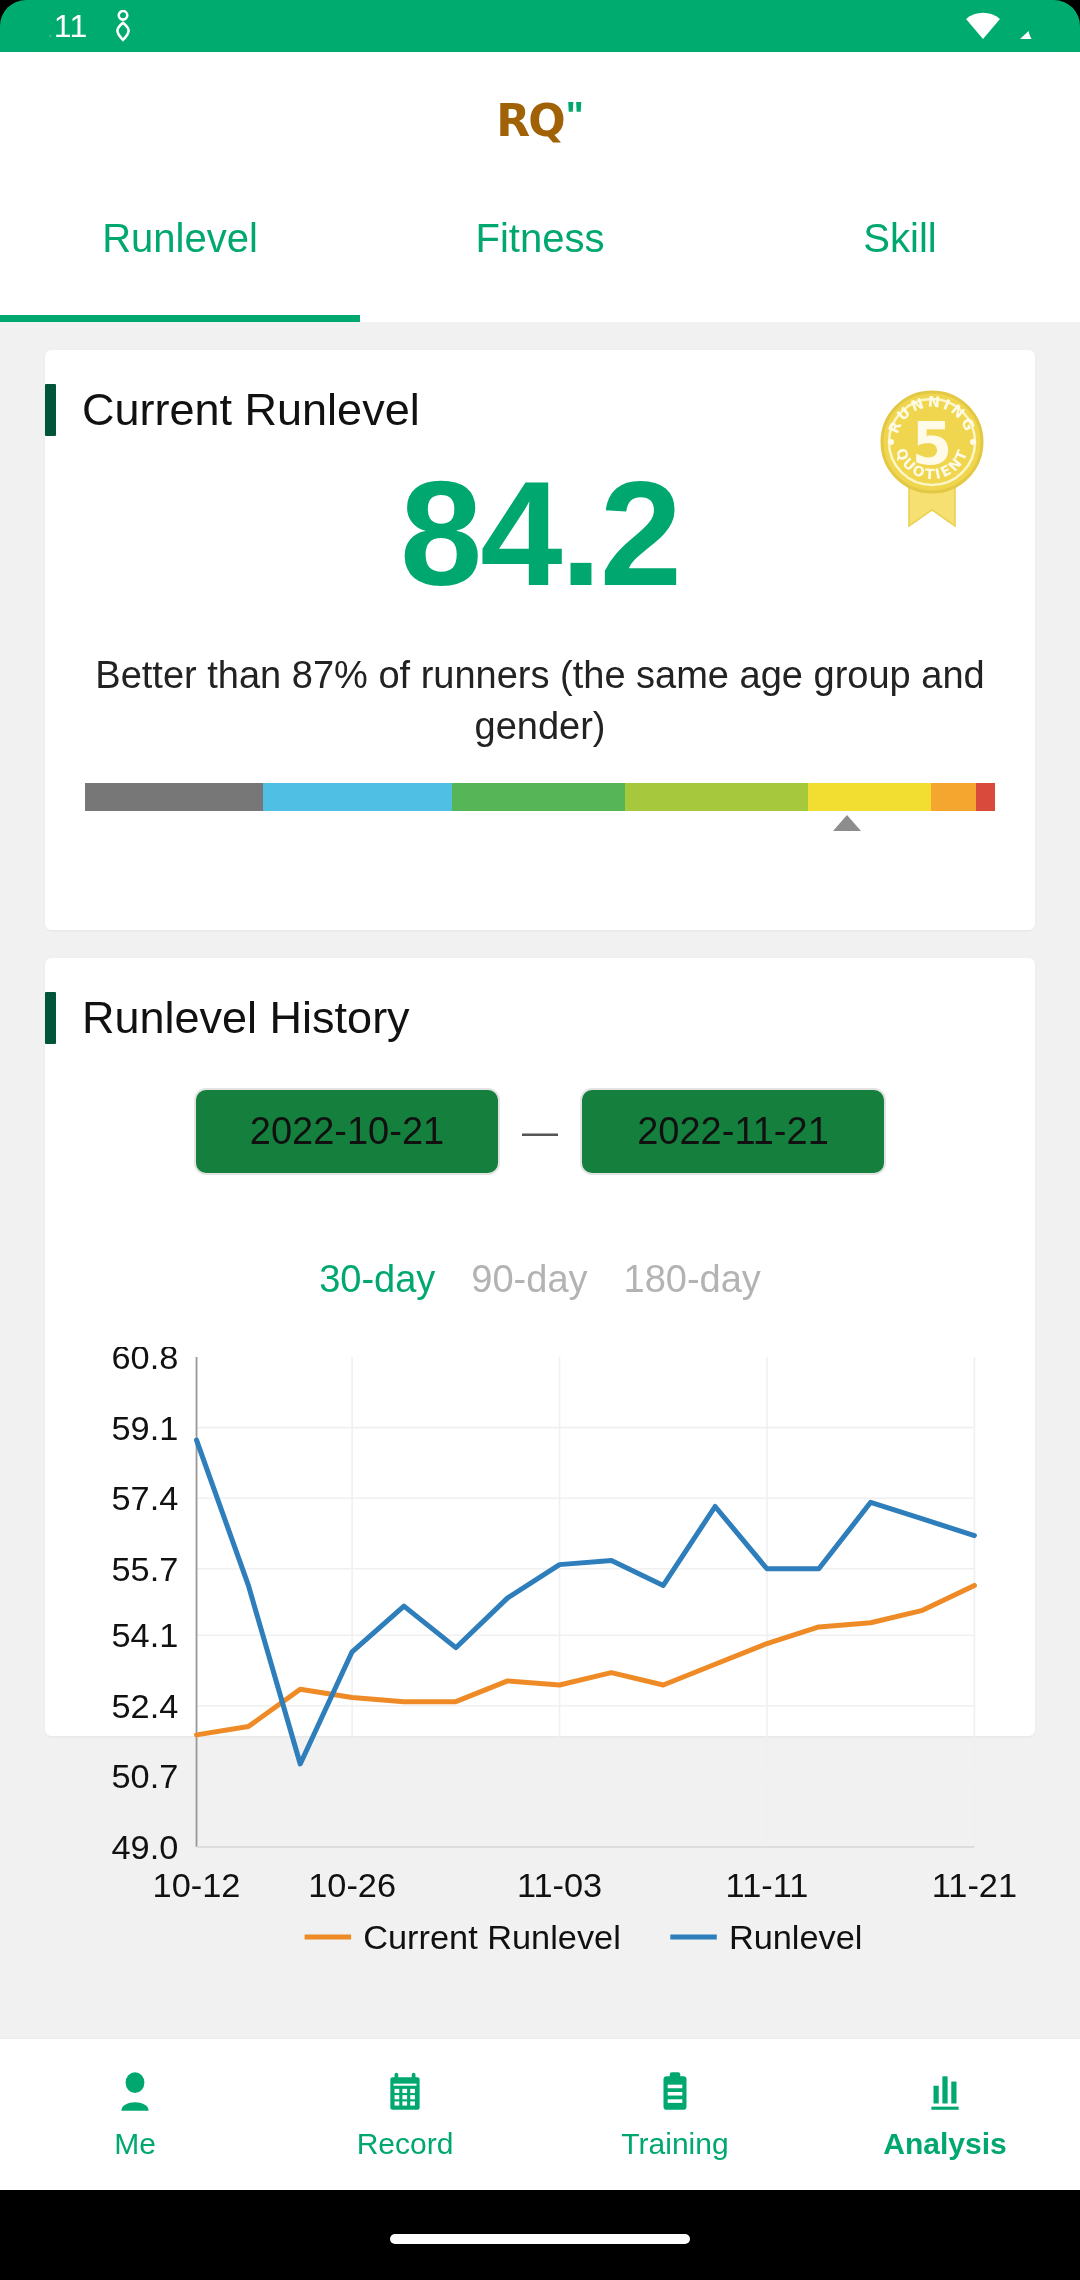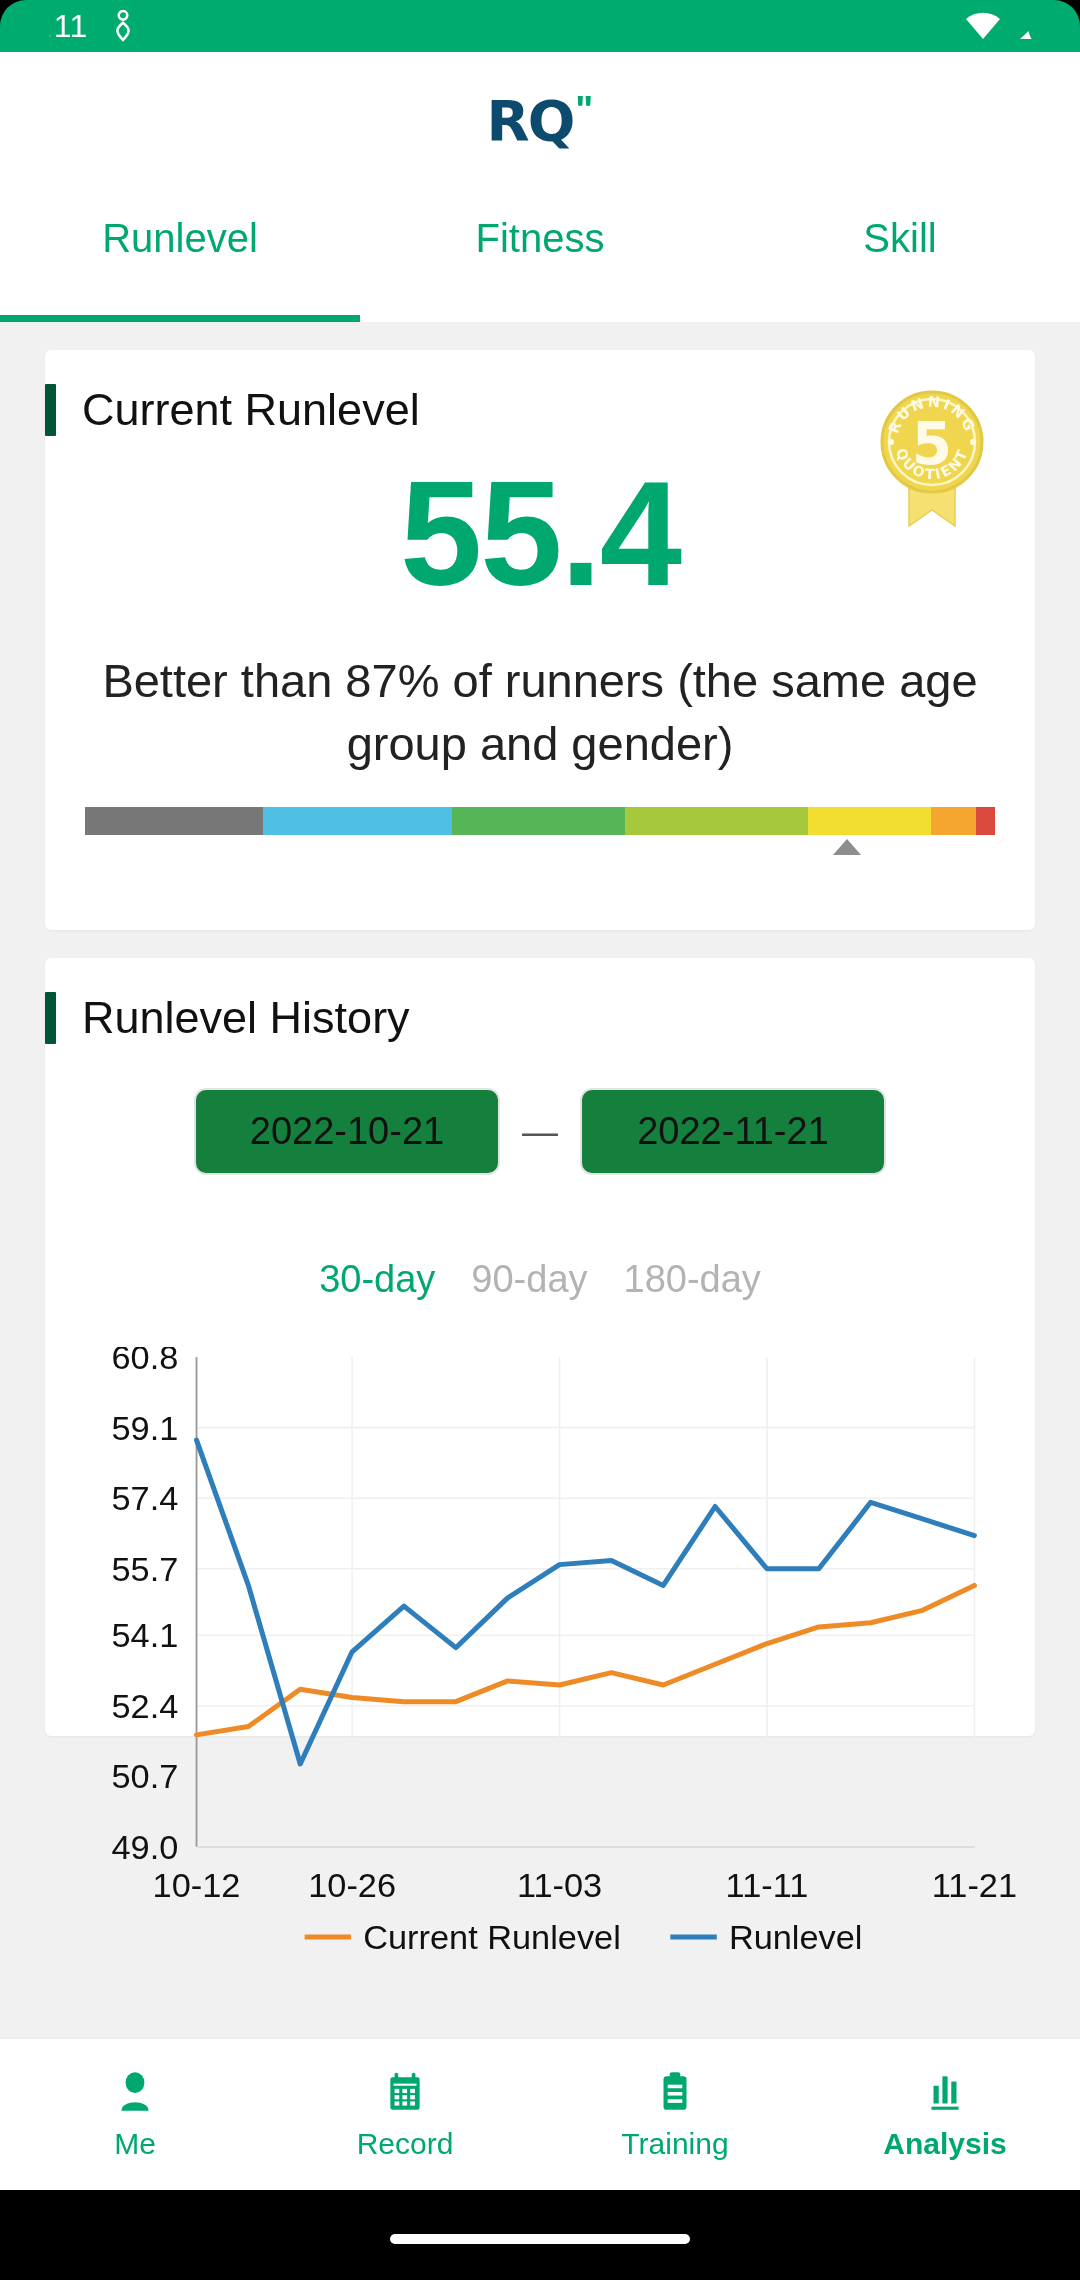--- a/index.html
+++ b/index.html
@@ -34,21 +34,21 @@
   .corner-r::after{ right:0; }
 
   
   .appbar{
     position:absolute; top:52px; left:0; width:1080px; height:138px;
     background:#fff; display:flex; align-items:center; justify-content:center;
   }
   .logo{ display:flex; align-items:flex-start; }
   .logo-text{
     font-family:"DejaVu Sans", sans-serif;
-    font-size:56px; font-weight:bold; color:#0c4a6e;
+    font-size:44px; font-weight:bold; color:#a16207;
     letter-spacing:-2px; line-height:1;
   }
   .logo-quote{
     font-size:38px; font-weight:bold; color:#00a870;
     line-height:1; margin-left:2px; margin-top:-2px;
   }
 
   
   .tabs{
     position:absolute; top:190px; left:0; width:1080px; height:132px;
@@ -92,21 +92,21 @@
   
   #card-runlevel{ height:580px; }
   .badge{
     position:absolute; right:42px; top:38px; width:122px; height:142px;
   }
   .bigscore{
     text-align:center; font-size:148px; font-weight:bold;
     color:#00a870; line-height:1; margin-top:24px; letter-spacing:-2px;
   }
   .subtext{
-    text-align:center; font-size:47px; color:#222; line-height:1.33;
+    text-align:center; font-size:38px; color:#222; line-height:1.33;
     padding:42px 36px 0 36px;
   }
   .bar-wrap{ position:relative; margin:32px 40px 0 40px; }
   .colorbar{ display:flex; height:28px; width:100%; overflow:hidden; }
   .colorbar span{ display:block; height:100%; }
   .marker{
     position:absolute; top:32px;
     width:0; height:0;
     border-left:14px solid transparent;
     border-right:14px solid transparent;
@@ -228,21 +228,21 @@
         <textPath href="#arcTop" startOffset="50%" text-anchor="middle">RUNNING</textPath>
       </text>
       <text font-family="DejaVu Sans, sans-serif" font-size="14" font-weight="bold" fill="#fffbe8" letter-spacing="2.2">
         <textPath href="#arcBot" startOffset="50%" text-anchor="middle">QUOTIENT</textPath>
       </text>
       <circle cx="20" cy="54" r="3" fill="#fffbe8"></circle>
       <circle cx="102" cy="54" r="3" fill="#fffbe8"></circle>
       <text x="61" y="76" font-family="DejaVu Sans, sans-serif" font-size="58" font-weight="bold" fill="#fffbe8" text-anchor="middle">5</text>
     </svg>
 
-    <div class="bigscore">55.4</div>
+    <div class="bigscore">84.2</div>
     <div class="subtext">Better than 87% of runners (the same age group and gender)</div>
 
     <div class="bar-wrap">
       <div class="colorbar" id="colorbar">
           <span style="background: rgb(119, 119, 119); width: 19.6%;"></span>
           <span style="background: rgb(79, 191, 227); width: 20.7%;"></span>
           <span style="background: rgb(85, 181, 87); width: 19%;"></span>
           <span style="background: rgb(166, 200, 60); width: 20.1%;"></span>
           <span style="background: rgb(242, 222, 49); width: 13.6%;"></span>
           <span style="background: rgb(245, 166, 47); width: 4.9%;"></span>

